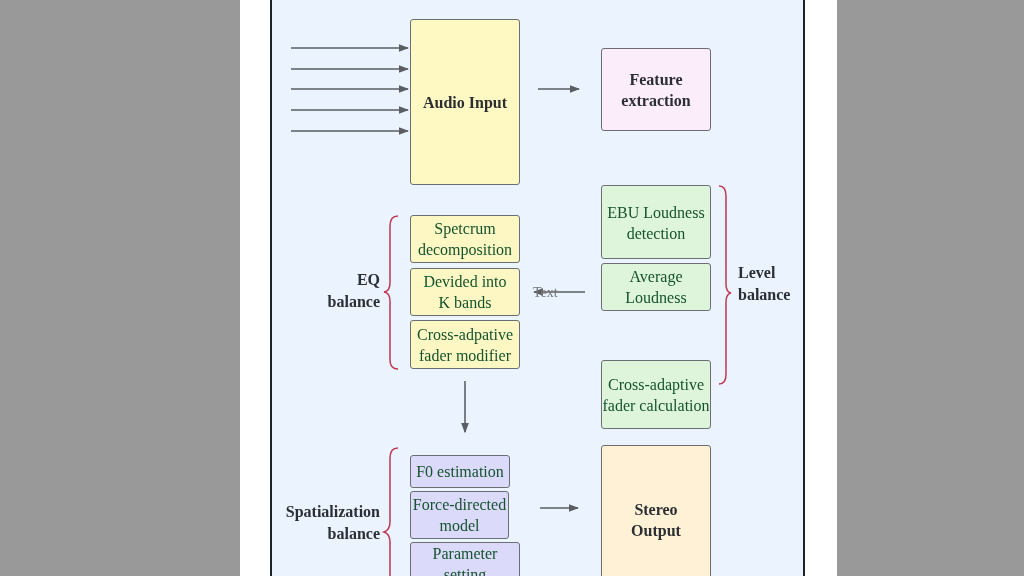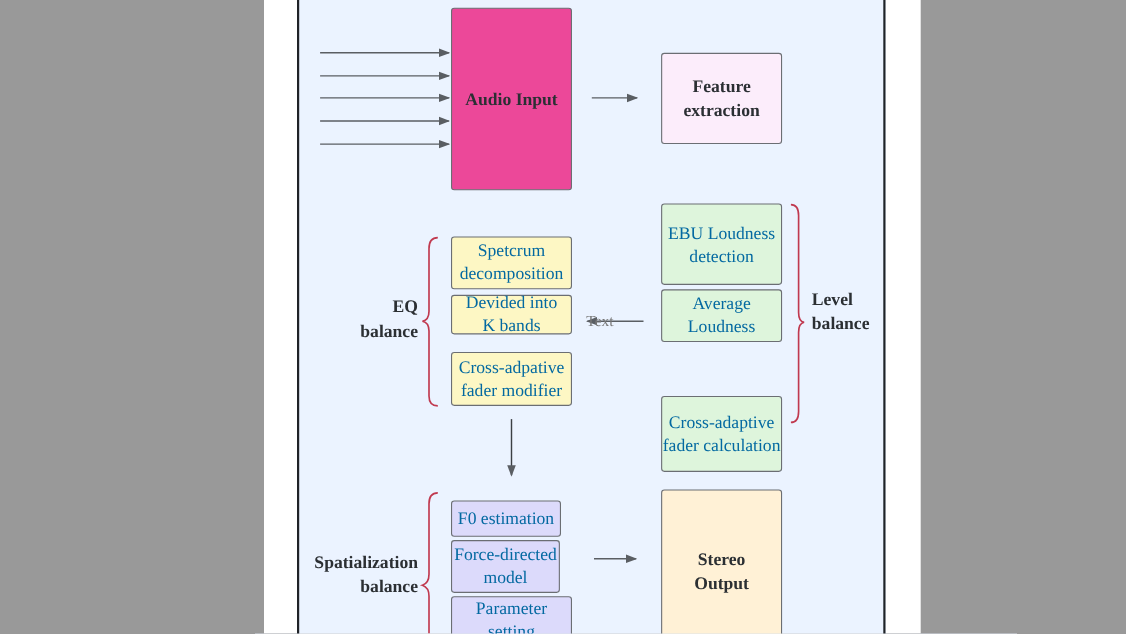--- a/index.html
+++ b/index.html
@@ -1,21 +1,21 @@
 <!DOCTYPE html>
 <html><head>
 <meta charset="utf-8">
 <style>
   html, body { margin:0; padding:0; }
   body { width:1024px; height:576px; background:#999999; position:relative; overflow:hidden; font-family:"Liberation Serif", "DejaVu Serif", serif; }
   .page { position:absolute; left:240px; top:0; width:597px; height:576px; background:#ffffff; }
   .frame { position:absolute; left:270px; top:-4px; width:531px; height:590px; background:#ebf3ff; border:2px solid #1f2328; border-top:none; }
-  .box { position:absolute; box-sizing:border-box; border:1.5px solid #6b6e73; border-radius:3px; display:flex; align-items:center; justify-content:center; text-align:center; color:#0369a1; font-size:16px; line-height:21px; }
+  .box { position:absolute; box-sizing:border-box; border:1.5px solid #6b6e73; border-radius:3px; display:flex; align-items:center; justify-content:center; text-align:center; color:#14532d; font-size:16px; line-height:21px; }
   .bold { font-weight:bold; color:#2b2f33; }
-  .gray { background:#ec4899; }
+  .gray { background:#fef9c3;margin-top:12px; }
   .pink { background:#fcedfb; }
   .yellow { background:#fdf7c4; }
   .green { background:#def5dc; }
   .purple { background:#dcdafb; }
   .peach { background:#fff1d6; }
   .label { position:absolute; font-weight:bold; color:#2b2f33; font-size:16px; line-height:22px; }
   .right { text-align:right; }
   svg.overlay { position:absolute; left:0; top:0; }
   .tinytext { position:absolute; font-size:14px; color:#777; }
 </style>
@@ -54,21 +54,21 @@
   <span>Audio Input</span>
 </div>
 
 <div class="box pink bold" style="left:601px;top:48px;width:110px;height:83px;padding:0 14px;">
   <span>Feature extraction</span>
 </div>
 
 <div class="box yellow" style="left:410px;top:215px;width:110px;height:48px;">
   <span>Spetcrum decomposition</span>
 </div>
-<div class="box yellow" style="left:410px;top:268px;width:110px;height:36px;padding:0 8px;">
+<div class="box yellow" style="left:410px;top:268px;width:110px;height:48px;padding:0 8px;">
   <span>Devided into K bands</span>
 </div>
 <div class="box yellow" style="left:410px;top:320px;width:110px;height:49px;">
   <span>Cross-adpative fader modifier</span>
 </div>
 
 <div class="box green" style="left:601px;top:185px;width:110px;height:74px;align-items:flex-start;padding-top:16px;">
   <span>EBU Loudness detection</span>
 </div>
 <div class="box green" style="left:601px;top:263px;width:110px;height:48px;padding:0 14px;">

